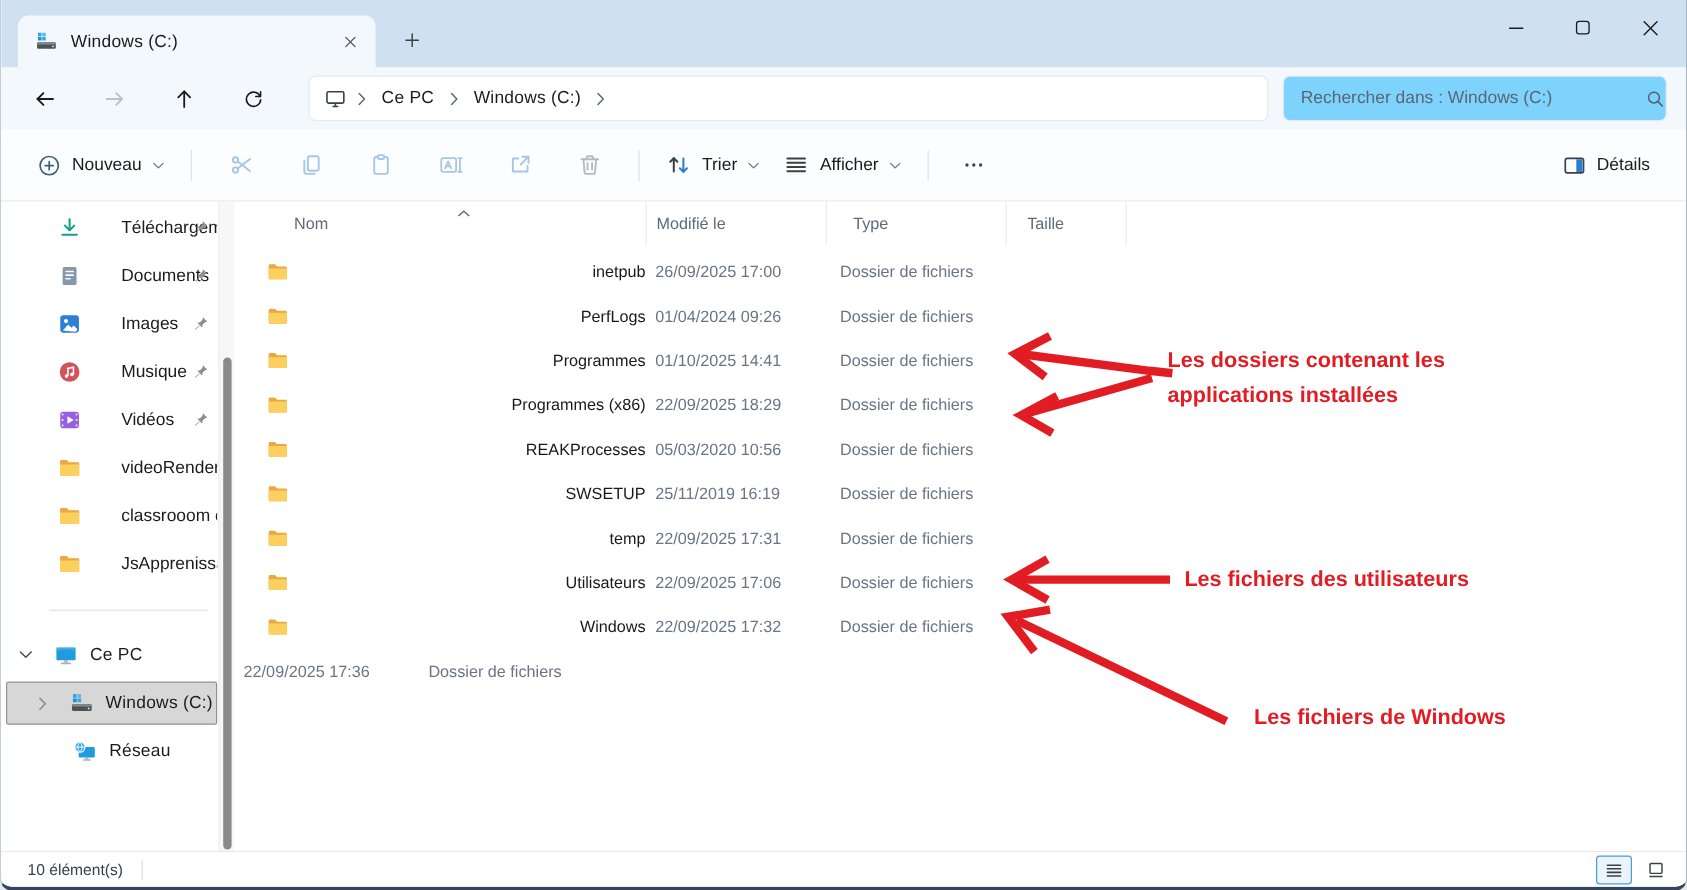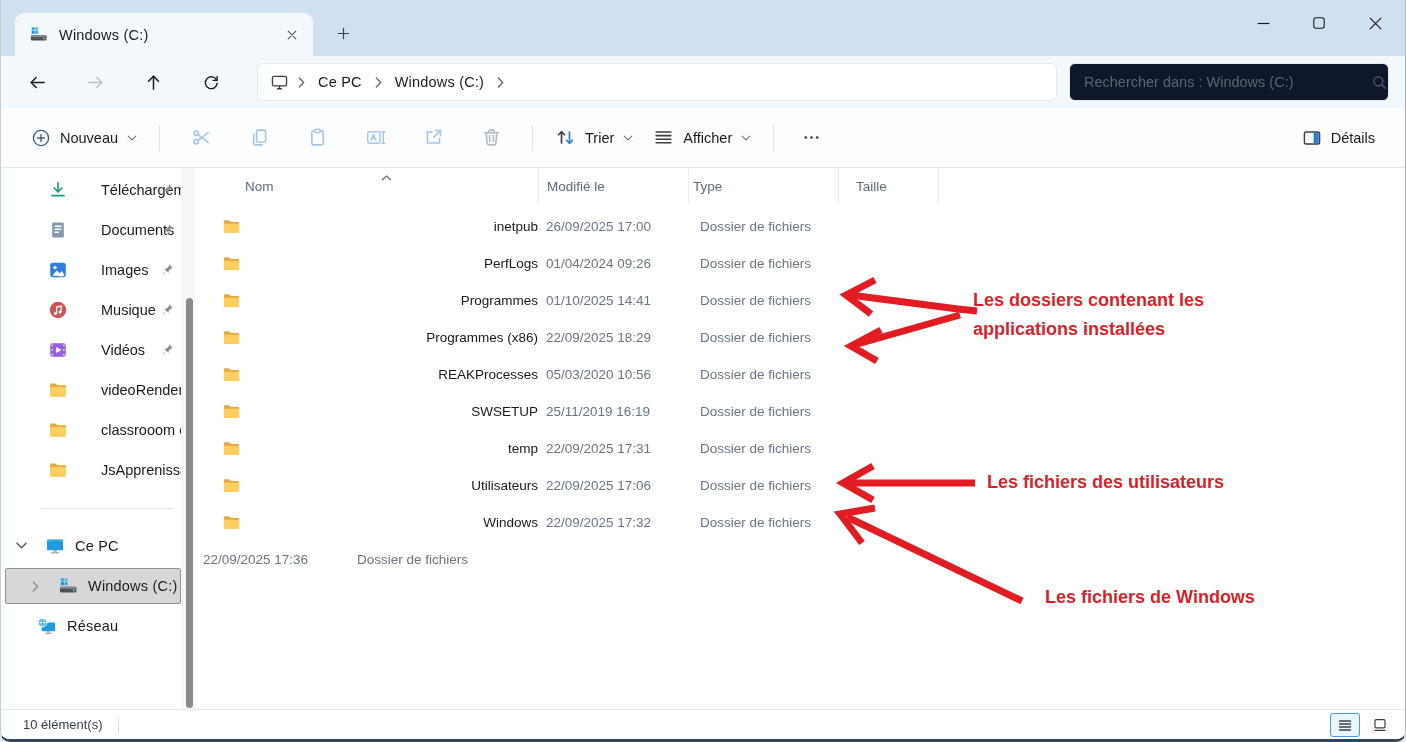--- a/index.html
+++ b/index.html
@@ -31,21 +31,21 @@
   .nav-btn{ width:44px; height:36px; display:flex; align-items:center; justify-content:center; border-radius:5px; flex:0 0 auto; margin-right:14px; }
   .nav-btn:last-of-type{ margin-right:0; }
   .addressbar{
     width:800px; height:38px; margin-left:10px; background:#fff;
     border:1px solid #e4e9ed; border-radius:6px;
     display:flex; align-items:center; padding:0 8px 0 12px; font-size:14.5px; color:#1b1b1b;
   }
   .addr-chev{ margin:0 9px; display:flex; }
   .addr-seg{ padding:3px 4px; border-radius:4px; white-space:nowrap; letter-spacing:.2px; }
   .searchbox{
-    flex:1; height:38px; margin-left:12px; background:#0f172a;
+    flex:1; height:38px; margin-left:12px; background:#7dd3fc;
     border:1px solid #e4e9ed; border-radius:6px;
     display:flex; align-items:center; padding:0 0 0 14px; font-size:14.5px; color:#5a6675;
   }
   .searchbox .ph{ flex:1; white-space:nowrap; overflow:hidden; }
 
   
   .toolbar{ height:60px; background:#fbfdfe; border-bottom:1px solid #e6e6e6; display:flex; align-items:center; padding:0 20px; }
   .tb-btn{ display:flex; align-items:center; gap:9px; padding:8px 10px; border-radius:5px; font-size:14.5px; color:#1b1b1b; white-space:nowrap; }
   .tb-iconbtn{ width:46px; height:40px; display:flex; align-items:center; justify-content:center; border-radius:5px; margin:0 6px; }
   .tb-sep{ width:1px; height:26px; background:#e2e2e2; margin:0 12px; }
@@ -63,31 +63,31 @@
   .side-sep{ height:1px; background:#e2e2e2; margin:18px 22px 17px 40px; }
 
   .tree-row{ position:relative; height:40px; display:flex; align-items:center; font-size:14.5px; color:#1b1b1b; }
   .tree-row .ic{ width:20px; height:20px; display:flex; flex:0 0 20px; }
   .tree-row .lbl{ margin-left:10px; white-space:nowrap; letter-spacing:.2px; }
   .tree-chev{ position:absolute; top:14px; display:flex; }
   .row-cepc{ padding-left:44px; }
   .row-cepc .tree-chev{ left:15px; top:16px; }
   .row-drive{ padding-left:52px; margin:2px 14px 2px 4px; height:36px; background:#d7d7d7; border:1px solid #919191; border-radius:2px; }
   .row-drive .tree-chev{ left:26px; top:12px; }
-  .row-network{ padding-left:36px; }
+  .row-network{ padding-left:60px; }
 
   .side-scrollbar{ position:absolute; top:0; right:0; width:13px; height:100%; background:#f7f7f7; border-left:1px solid #ededed; }
   .side-thumb{ position:absolute; left:3px; width:7px; top:130px; height:410px; border-radius:4px; background:#8a8a8a; }
 
   .content{ flex:1; position:relative; }
   .list-header{ position:relative; height:36px; display:flex; align-items:stretch; font-size:13.5px; color:#5d6b7a; }
   .list-header .hcell{ display:flex; align-items:center; }
   .hc-name{ width:343px; padding-left:50px; }
   .hc-mod{ width:150px; padding-left:8px; border-left:1px solid #ececec; }
-  .hc-type{ width:150px; padding-left:4px; border-left:1px solid #ececec; }
+  .hc-type{ width:150px; padding-left:22px; border-left:1px solid #ececec; }
   .hc-size{ width:100px; padding-left:17px; border-left:1px solid #ececec; }
   .hc-end{ width:1px; border-left:1px solid #ececec; }
   .sort-caret{ position:absolute; left:186px; top:1px; }
 
   .rows{ padding-top:4px; }
   .file-row{ height:37px; display:flex; align-items:center; font-size:13.5px; }
   .fr-name{ width:343px; padding-left:27px; display:flex; align-items:center; color:#191919;justify-content:space-between; }
   .fr-name .ic{ width:19px; height:19px; flex:0 0 19px; display:flex; }
   .fr-name .txt{ margin-left:9px; white-space:nowrap; }
   .fr-mod{ width:150px; padding-left:8px; color:#697584; }

